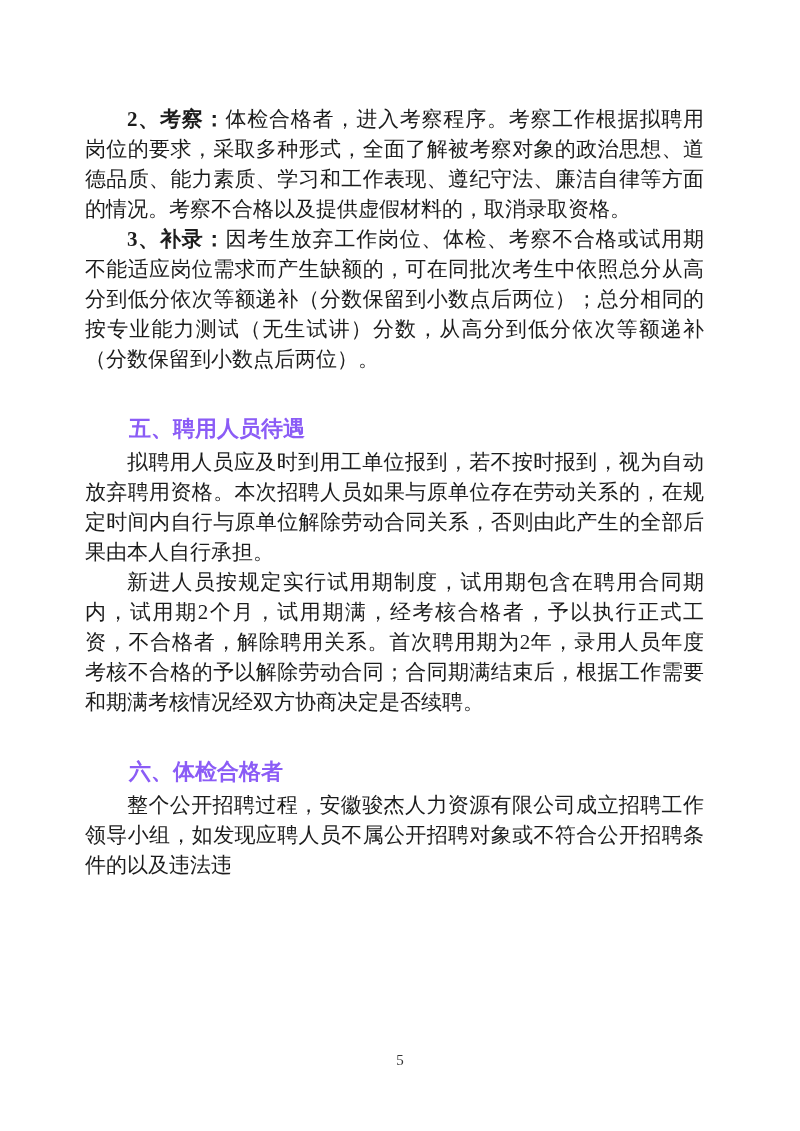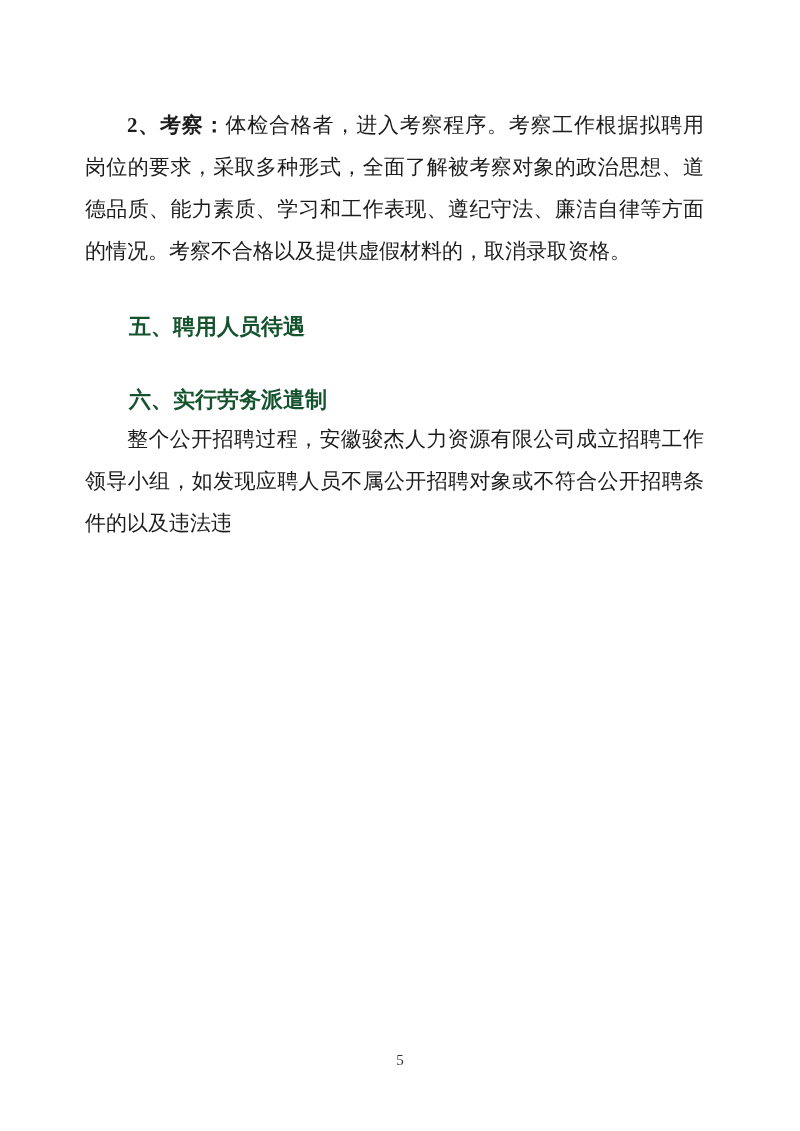--- a/index.html
+++ b/index.html
@@ -15,63 +15,66 @@
     background: #ffffff;
     color: #1c1c1c;
     box-sizing: border-box;
     padding: 104px 96px 0 85px;
     overflow: hidden;
     font-family: "Liberation Serif", "DejaVu Serif", serif;
   }
   .body-para {
     margin: 0;
     font-size: 21px;
-    line-height: 42px;
+    line-height: 30px;
     text-align: justify;
     text-justify: inter-character;
     text-indent: 2em;
     word-break: break-all;
   }
   .body-para .para-prefix {
     font-weight: bold;
   }
   .section-heading {
     margin: 36.5px 0 0 0;
     font-family: "Liberation Sans", "DejaVu Sans", sans-serif;
     font-size: 22px;
     font-weight: bold;
     line-height: 36.5px;
     text-indent: 2em;
-    color: #14532d;
+    color: #8b5cf6;
   }
   .page-number {
     position: absolute;
     left: 0;
     right: 0;
     bottom: 63px;
     text-align: center;
     font-family: "Liberation Serif", "DejaVu Serif", serif;
     font-size: 15px;
     line-height: 15px;
     color: #333333;
   }
 </style>
 </head>
 <body>
 
 <div class="page">
 
   <p class="body-para"><span class="para-prefix">2、考察：</span><span>体检合格者，进入考察程序。考察工作根据拟聘用岗位的要求，采取多种形式，全面了解被考察对象的政治思想、道德品质、能力素质、学习和工作表现、遵纪守法、廉洁自律等方面的情况。考察不合格以及提供虚假材料的，取消录取资格。</span></p>
 
+  <p class="body-para"><span class="para-prefix">3、补录：</span><span>因考生放弃工作岗位、体检、考察不合格或试用期不能适应岗位需求而产生缺额的，可在同批次考生中依照总分从高分到低分依次等额递补（分数保留到小数点后两位）；总分相同的按专业能力测试（无生试讲）分数，从高分到低分依次等额递补（分数保留到小数点后两位）。</span></p>
 
 
   <h2 class="section-heading">五、聘用人员待遇</h2>
 
 
+  <p class="body-para"><span>拟聘用人员应及时到用工单位报到，若不按时报到，视为自动放弃聘用资格。本次招聘人员如果与原单位存在劳动关系的，在规定时间内自行与原单位解除劳动合同关系，否则由此产生的全部后果由本人自行承担。</span></p>
 
+  <p class="body-para"><span>新进人员按规定实行试用期制度，试用期包含在聘用合同期内，试用期2个月，试用期满，经考核合格者，予以执行正式工资，不合格者，解除聘用关系。首次聘用期为2年，录用人员年度考核不合格的予以解除劳动合同；合同期满结束后，根据工作需要和期满考核情况经双方协商决定是否续聘。</span></p>
 
-  <h2 class="section-heading">六、实行劳务派遣制</h2>
+  <h2 class="section-heading">六、体检合格者</h2>
 
   <p class="body-para"><span>整个公开招聘过程，安徽骏杰人力资源有限公司成立招聘工作领导小组，如发现应聘人员不属公开招聘对象或不符合公开招聘条件的以及违法违</span></p>
 
   <div class="page-number">5</div>
 
 </div>
 
 </body></html>

